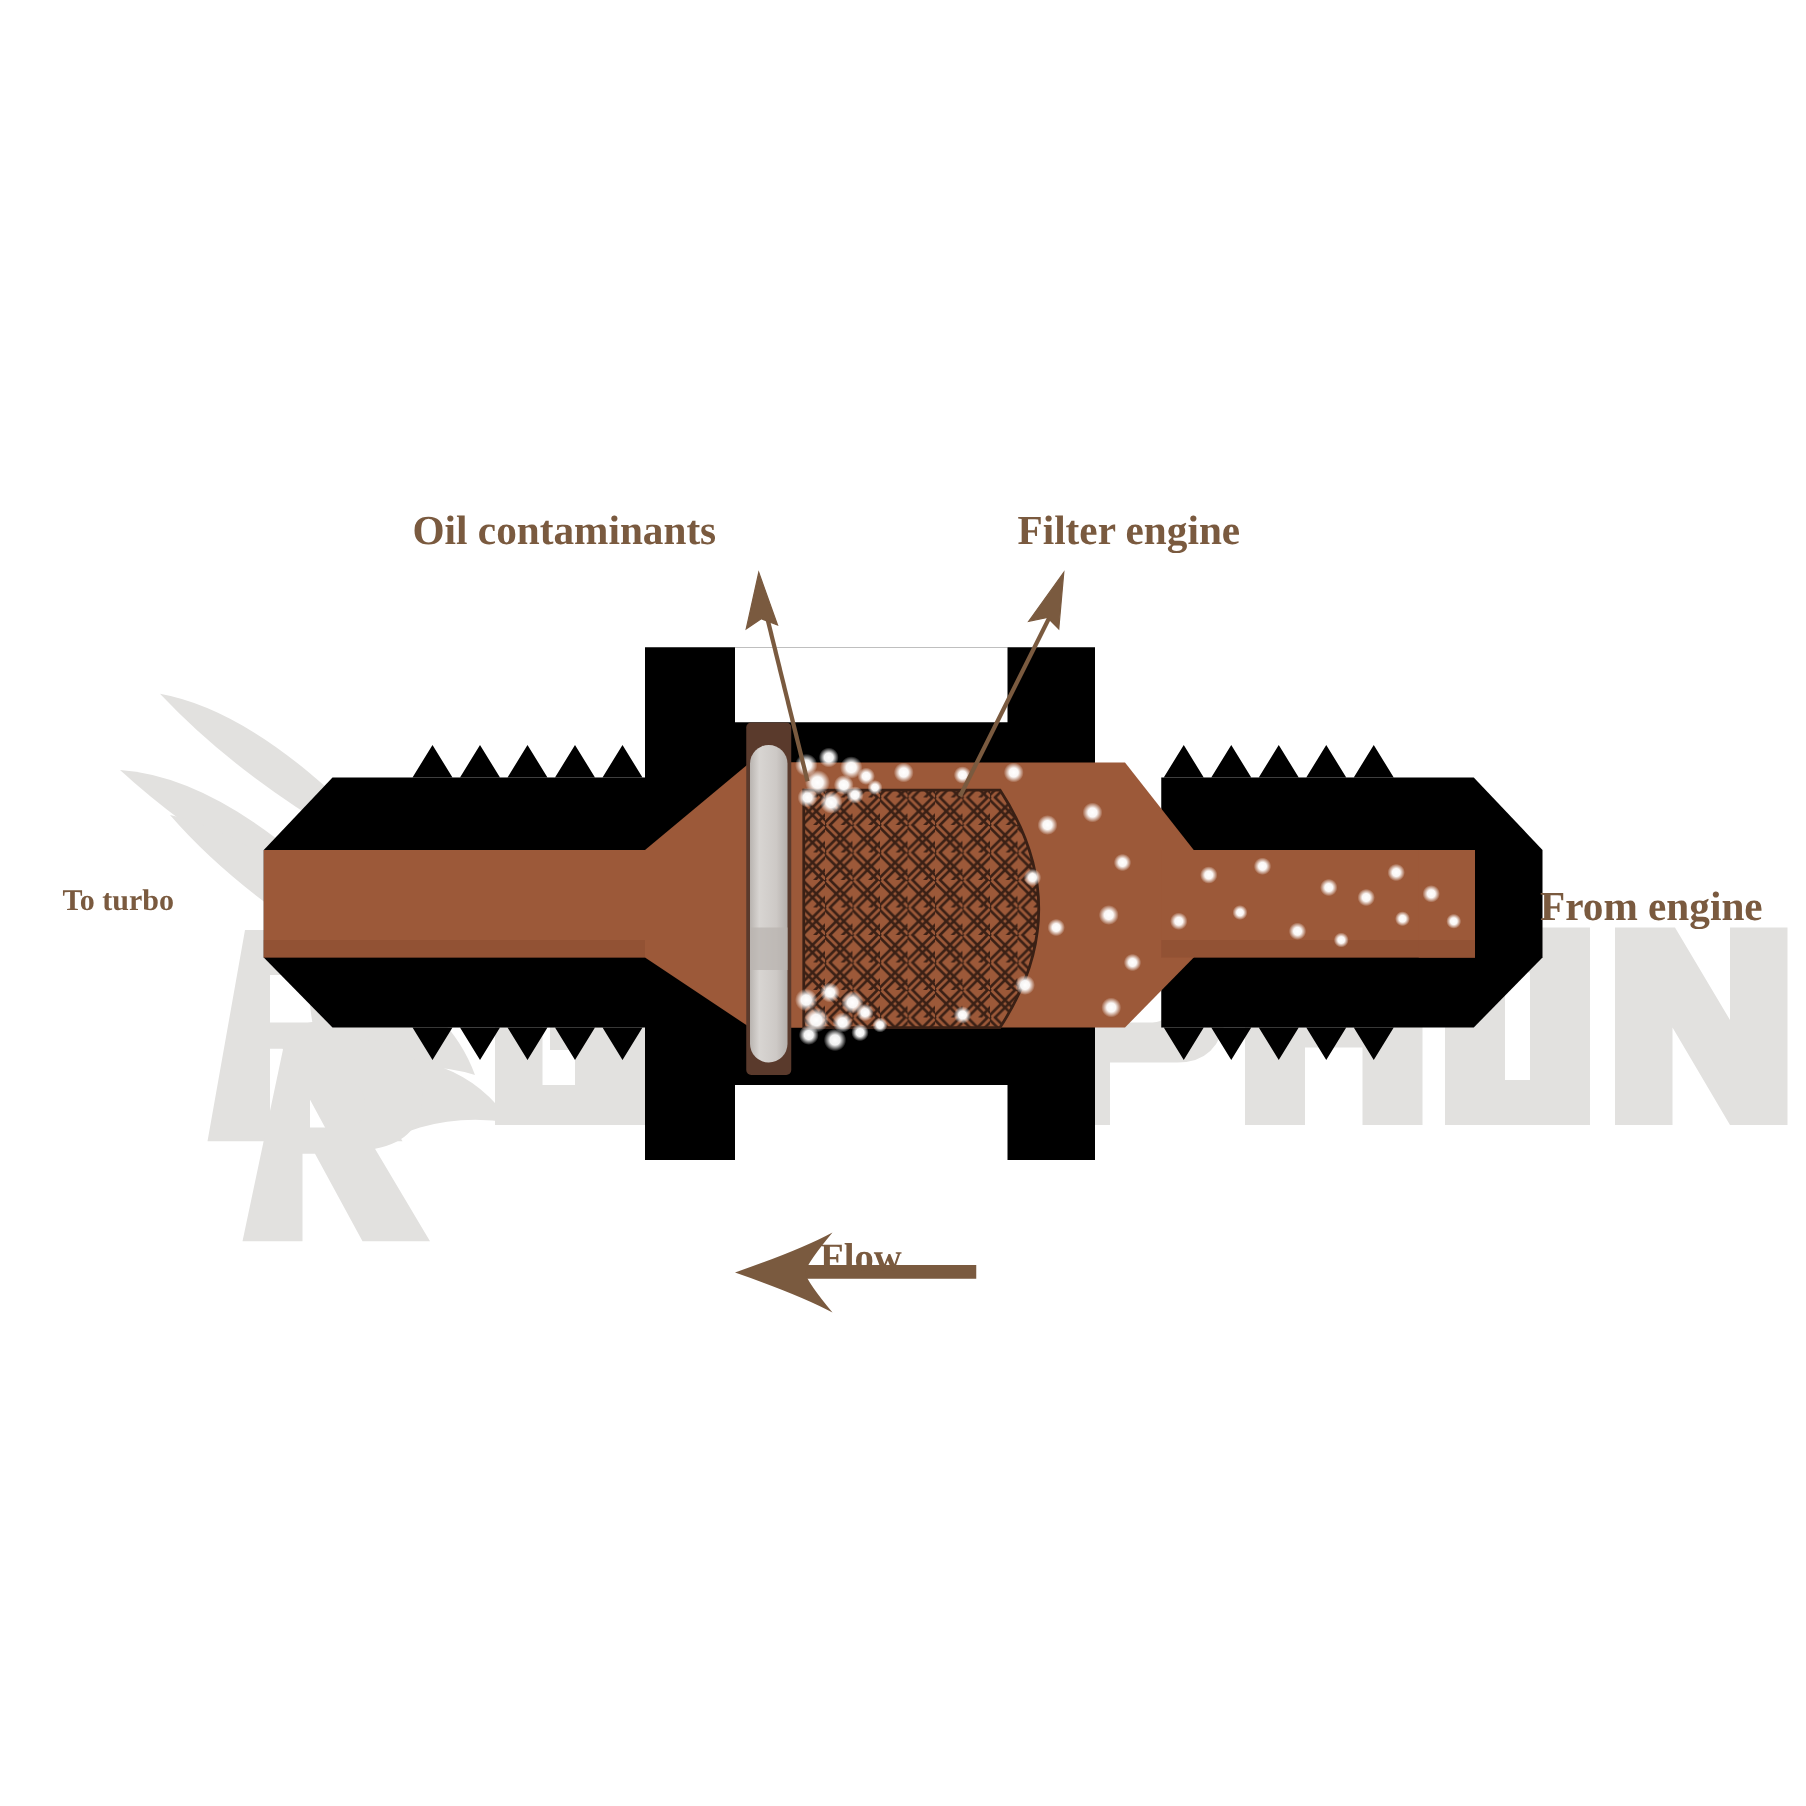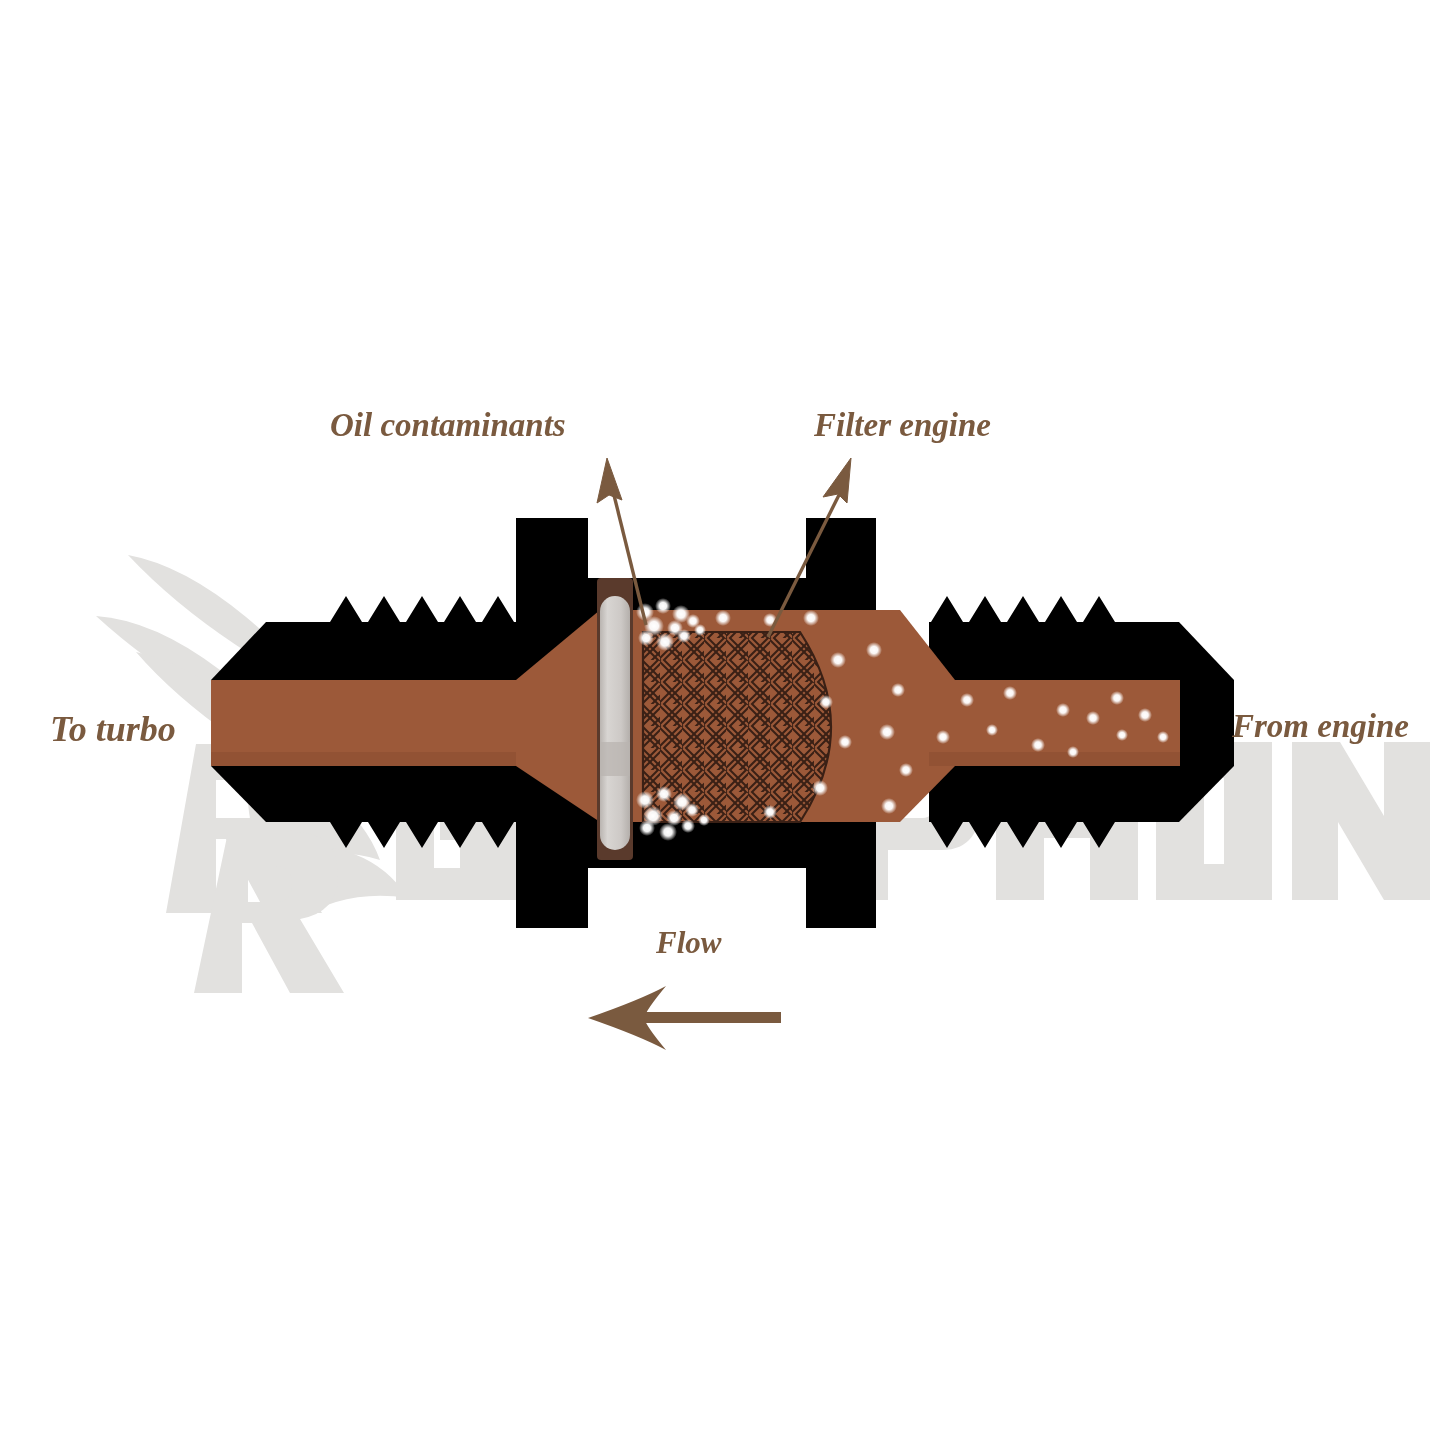--- a/index.html
+++ b/index.html
@@ -1,24 +1,24 @@
 <!DOCTYPE html>
 <html><head>
 <meta charset="utf-8">
 <style>
   html,body{margin:0;padding:0;background:#ffffff;}
   body{width:1445px;height:1445px;font-family:"Liberation Serif",serif;overflow:hidden;}
   #stage{position:relative;width:1445px;height:1445px;background:#ffffff;}
   #diagram{position:absolute;left:0;top:0;width:1445px;height:1445px;}
-  .lbl{position:absolute;color:#7a5a3f;font-family:"Liberation Serif",serif;font-weight:bold;font-style:italic;white-space:nowrap;}
+  .lbl{position:absolute;color:#7a5a3f;font-family:"Liberation Serif",serif;font-weight:bold;white-space:nowrap;}
   #lbl-oil{left:330px;top:407px;font-size:33px;}
   #lbl-screen{left:814px;top:407px;font-size:33px;}
-  #lbl-toturbo{left:50px;top:708px;font-size:36px;}
+  #lbl-toturbo{left:50px;top:708px;font-size:24px;}
   #lbl-fromengine{left:1192px;top:708px;font-size:33px;margin-left:40px;}
-  #lbl-flow{left:656px;top:925px;font-size:31px;}
+  #lbl-flow{left:656px;top:988px;font-size:31px;}
 </style>
 </head>
 <body>
 
 <div id="stage">
 
   <svg id="diagram" viewBox="0 0 1445 1445">
     <defs>
       <pattern id="meshpat" width="22" height="22" patternUnits="userSpaceOnUse">
         <rect width="22" height="22" fill="#9c5939"></rect>

